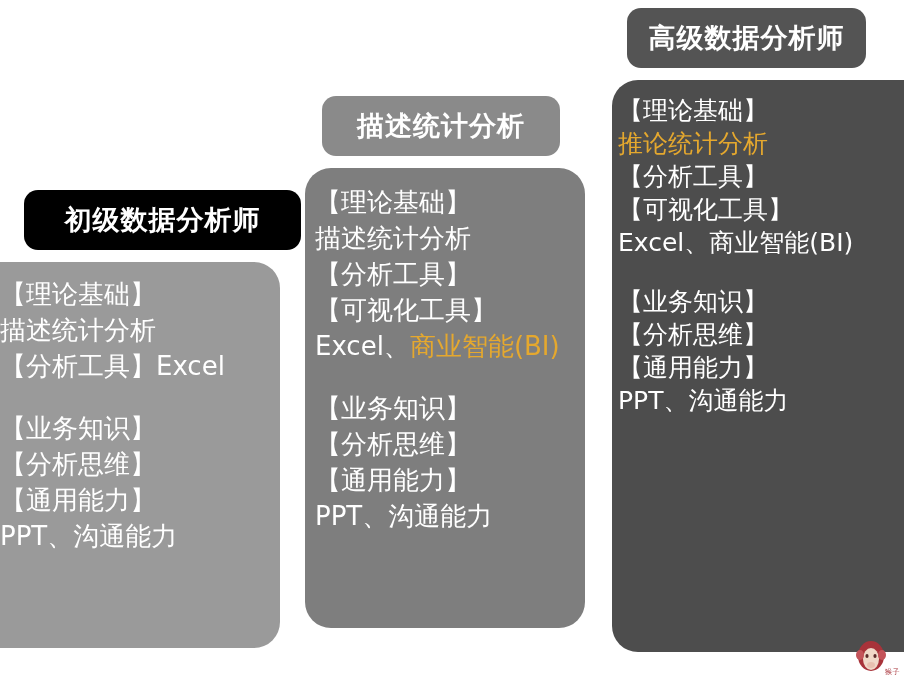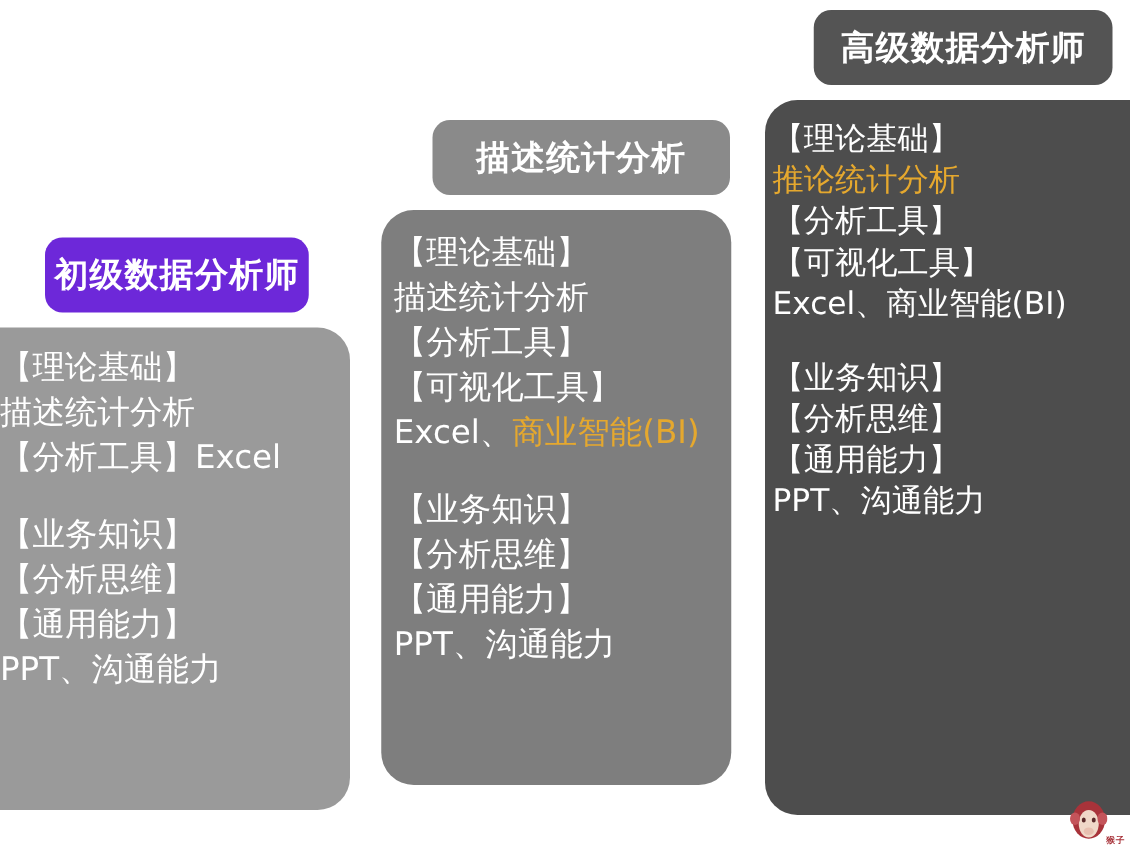--- a/index.html
+++ b/index.html
@@ -30,21 +30,20 @@
     position: absolute;
     border-radius: 14px;
     display: flex;
     align-items: center;
     justify-content: center;
     color: #ffffff;
     font-weight: bold;
     letter-spacing: 1px;
     white-space: nowrap;
     box-sizing: border-box;
-    margin-left: 24px;
   }
 
   .level-panel {
     position: absolute;
     border-radius: 26px;
     box-sizing: border-box;
     overflow: hidden;
   }
 
   .panel-lines {
@@ -63,25 +62,25 @@
   .line.center  { text-align: left; }
   .line.left    { text-align: left; }
   .gold {
     color: #e5a82e;
     font-weight: normal;
   }
   .spacer { height: 26px; }
 
   
   #col-junior .level-badge {
-    left: 12px;
+    left: 24px;
     top: 190px;
-    width: 211px;
+    width: 277px;
     height: 60px;
-    background: #6d28d9;
+    background: #000000;
     font-size: 27px;
   }
   #col-junior .level-panel {
     left: -26px;
     top: 262px;
     width: 306px;
     height: 386px;
     background: #9a9a9a;
   }
   #col-junior .panel-lines {
@@ -151,21 +150,21 @@
     top: 0;
     width: 30px;
     height: 32px;
   }
   .wm-label {
     position: absolute;
     right: 0;
     bottom: 1px;
     font-size: 7px;
     color: #a8333a;
-    font-weight: bold;
+    font-weight: normal;
     letter-spacing: 0.5px;
     text-align: center;
   }
 </style>
 </head>
 <body>
 
 <div class="board">
 
   <div class="column" id="col-junior">

